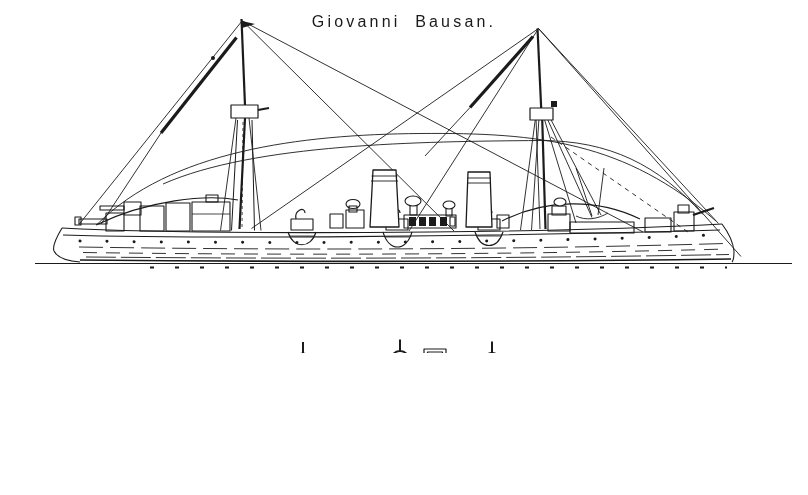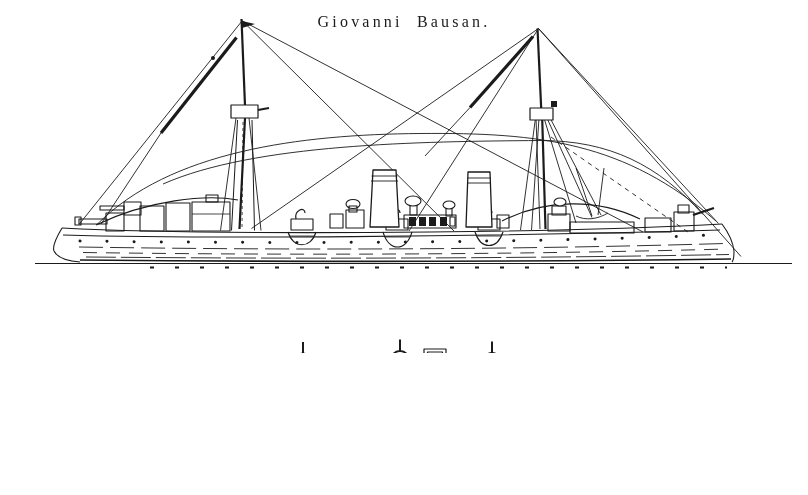--- a/index.html
+++ b/index.html
@@ -1,20 +1,20 @@
 <!DOCTYPE html>
 <html style="--ink: #1b1b1b; --paper: #ffffff;"><head>
 <meta charset="utf-8">
 <style>
   :root { --ink:#1b1b1b; --paper:#ffffff; }
   html,body { margin:0; padding:0; background:var(--paper); }
   .page {
     position:relative; width:808px; height:353px;
     background:var(--paper); overflow:hidden;
-    font-family:Liberation Serif, serif;
+    font-family:Liberation Sans, sans-serif;
   }
   .figure-title {
     position:absolute; left:0; right:0; top:13px;
     text-align:center; font-size:16px; font-weight:500;
     letter-spacing:3.2px; word-spacing:7px; color:var(--ink);
   }
   svg.drawing { position:absolute; left:0; top:0; color:var(--ink); }
   svg.drawing * { vector-effect:none; }
 </style>
 </head>

